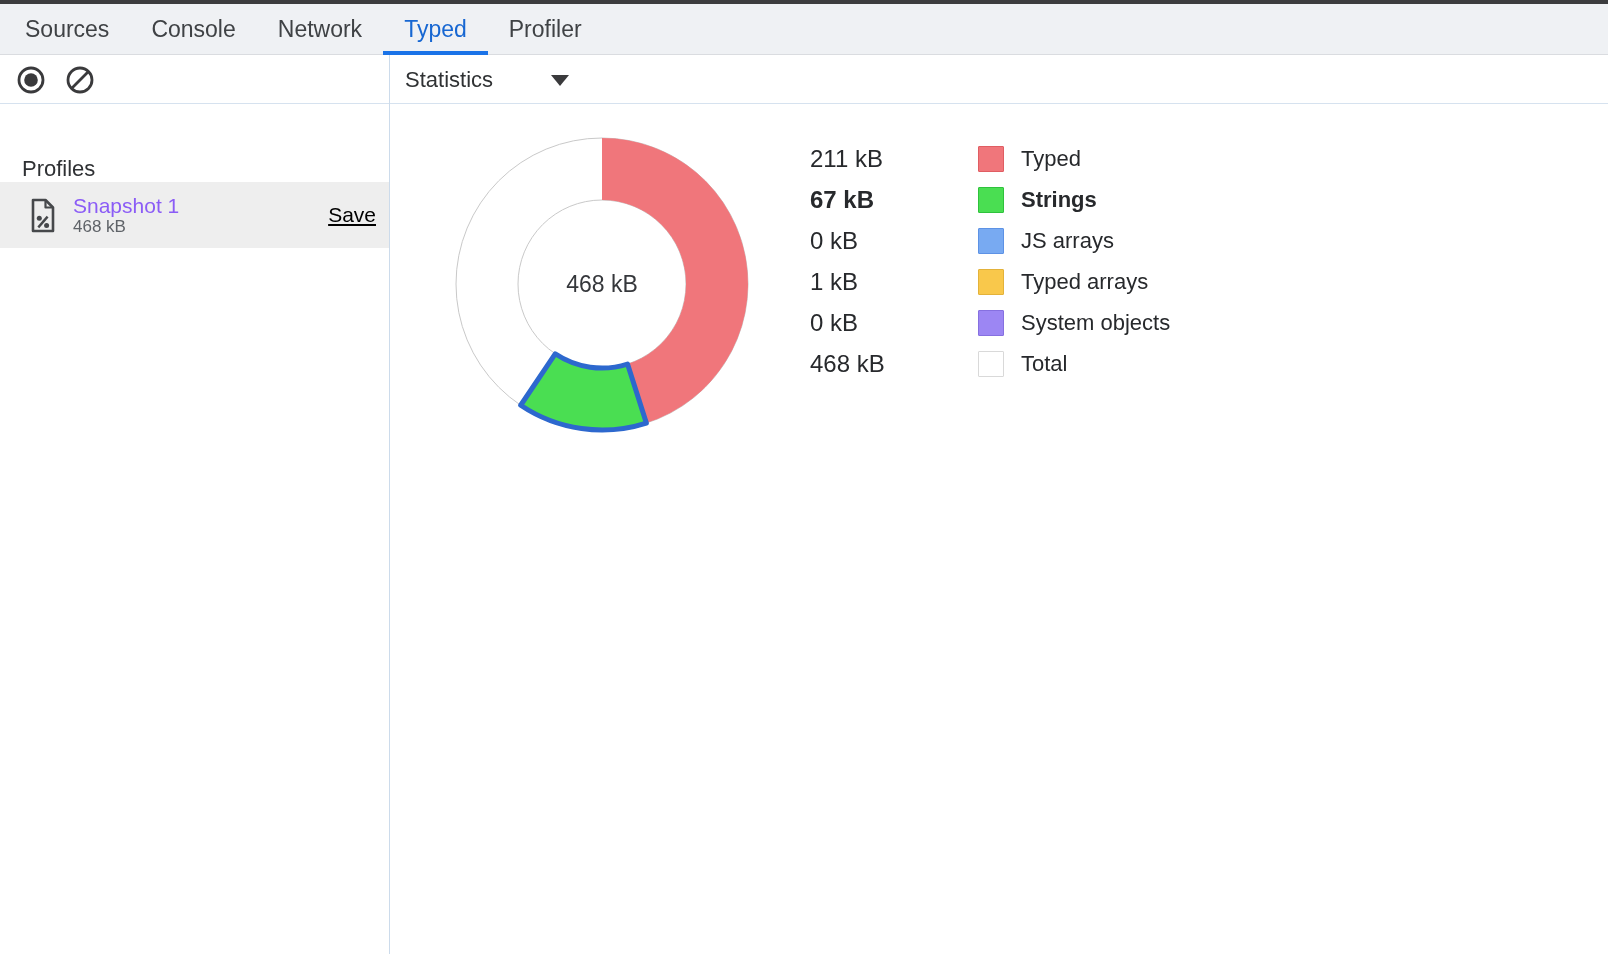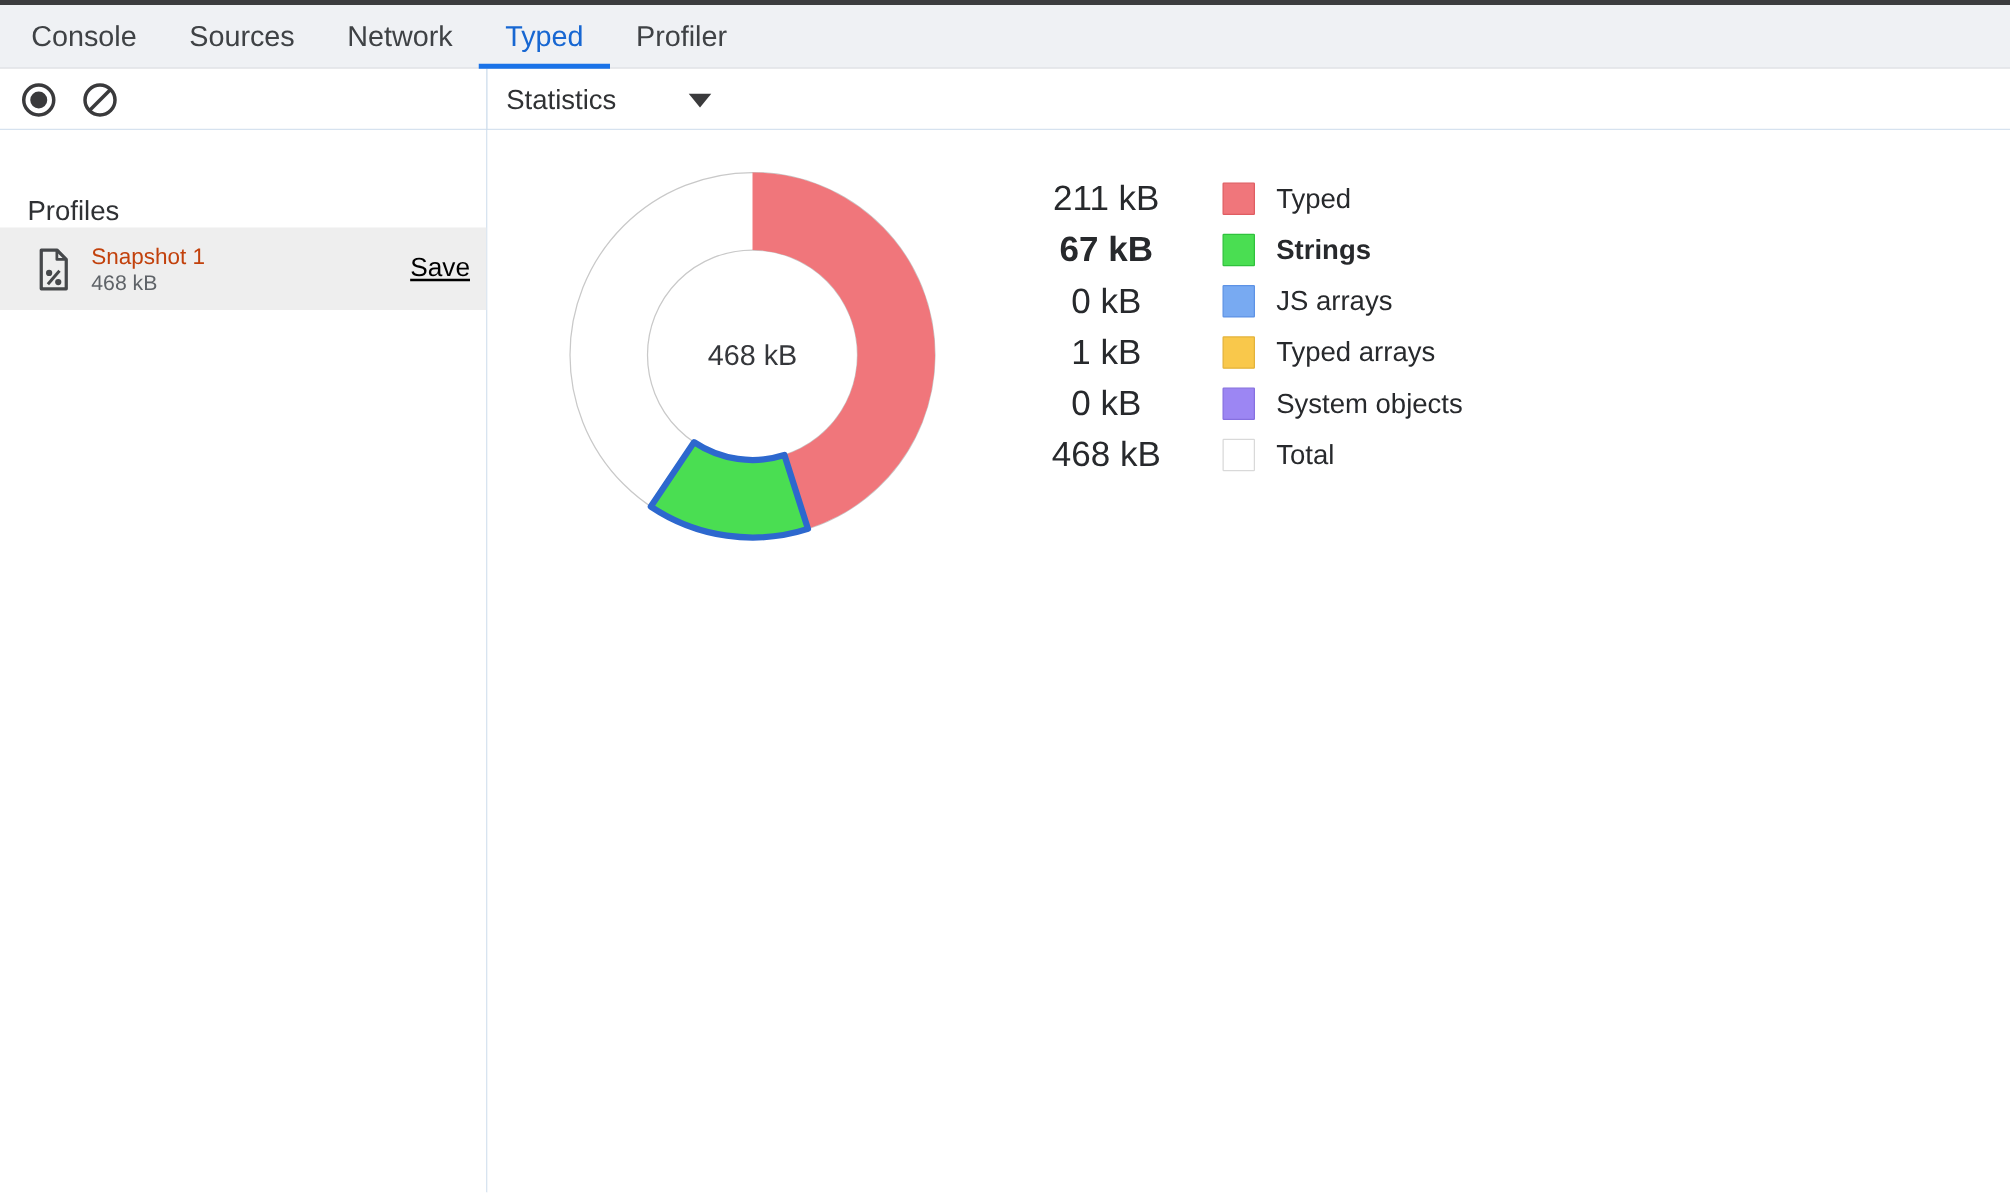--- a/index.html
+++ b/index.html
@@ -69,54 +69,54 @@
   .snapshot-row {
     height: 66px;
     background: #eeeeee;
     display: flex;
     align-items: center;
     padding: 0 13px 0 30px;
     cursor: pointer;
   }
   .snapshot-icon { flex: none; margin-right: 17px; display: flex; }
   .snapshot-text { display: flex; flex-direction: column; justify-content: center; }
-  .snapshot-title { font-size: 18px; color: #c2410c; line-height: 23px; }
+  .snapshot-title { font-size: 21px; color: #8b5cf6; line-height: 23px; }
   .snapshot-size { font-size: 17px; color: #5f6368; line-height: 18px; margin-top: 1px; }
   .snapshot-spacer { flex: 1; }
   .snapshot-save { font-size: 21px; color: #000000; text-decoration: underline; cursor: pointer; }
 
   
   .donut-wrap { position: absolute; left: 57px; top: 25px; width: 310px; height: 310px; }
   .donut-wrap svg { display: block; }
   .donut-center-label {
     position: absolute; left: 0; top: 0; width: 100%; height: 100%;
     display: flex; align-items: center; justify-content: center;
     font-size: 23px; color: #35373b; pointer-events: none;
   }
 
   
   .legend { position: absolute; left: 420px; top: 34px; }
   .legend-row { height: 41px; display: flex; align-items: center; cursor: default; }
-  .legend-value { width: 150px; text-align: center; font-size: 28px; color: #27292c; flex: none; }
+  .legend-value { width: 150px; text-align: left; font-size: 24px; color: #27292c; flex: none; }
   .legend-swatch { width: 26px; height: 26px; margin-left: 18px; margin-right: 17px; border-radius: 1px; flex: none; }
   .legend-label { font-size: 22px; color: #27292c; white-space: nowrap; }
   .legend-row.selected .legend-value, .legend-row.selected .legend-label { font-weight: bold; }
 </style>
 </head>
 <body>
 
 <div class="top-strip"></div>
 
 <div class="tabbar">
 
 <div class="tab">
+      <span>Sources</span>
+    </div>
+    <div class="tab">
       <span>Console</span>
-    </div>
-    <div class="tab">
-      <span>Sources</span>
     </div>
     <div class="tab">
       <span>Network</span>
     </div>
     <div class="tab active">
       <span>Typed</span>
     </div>
     <div class="tab">
       <span>Profiler</span>
     </div>

